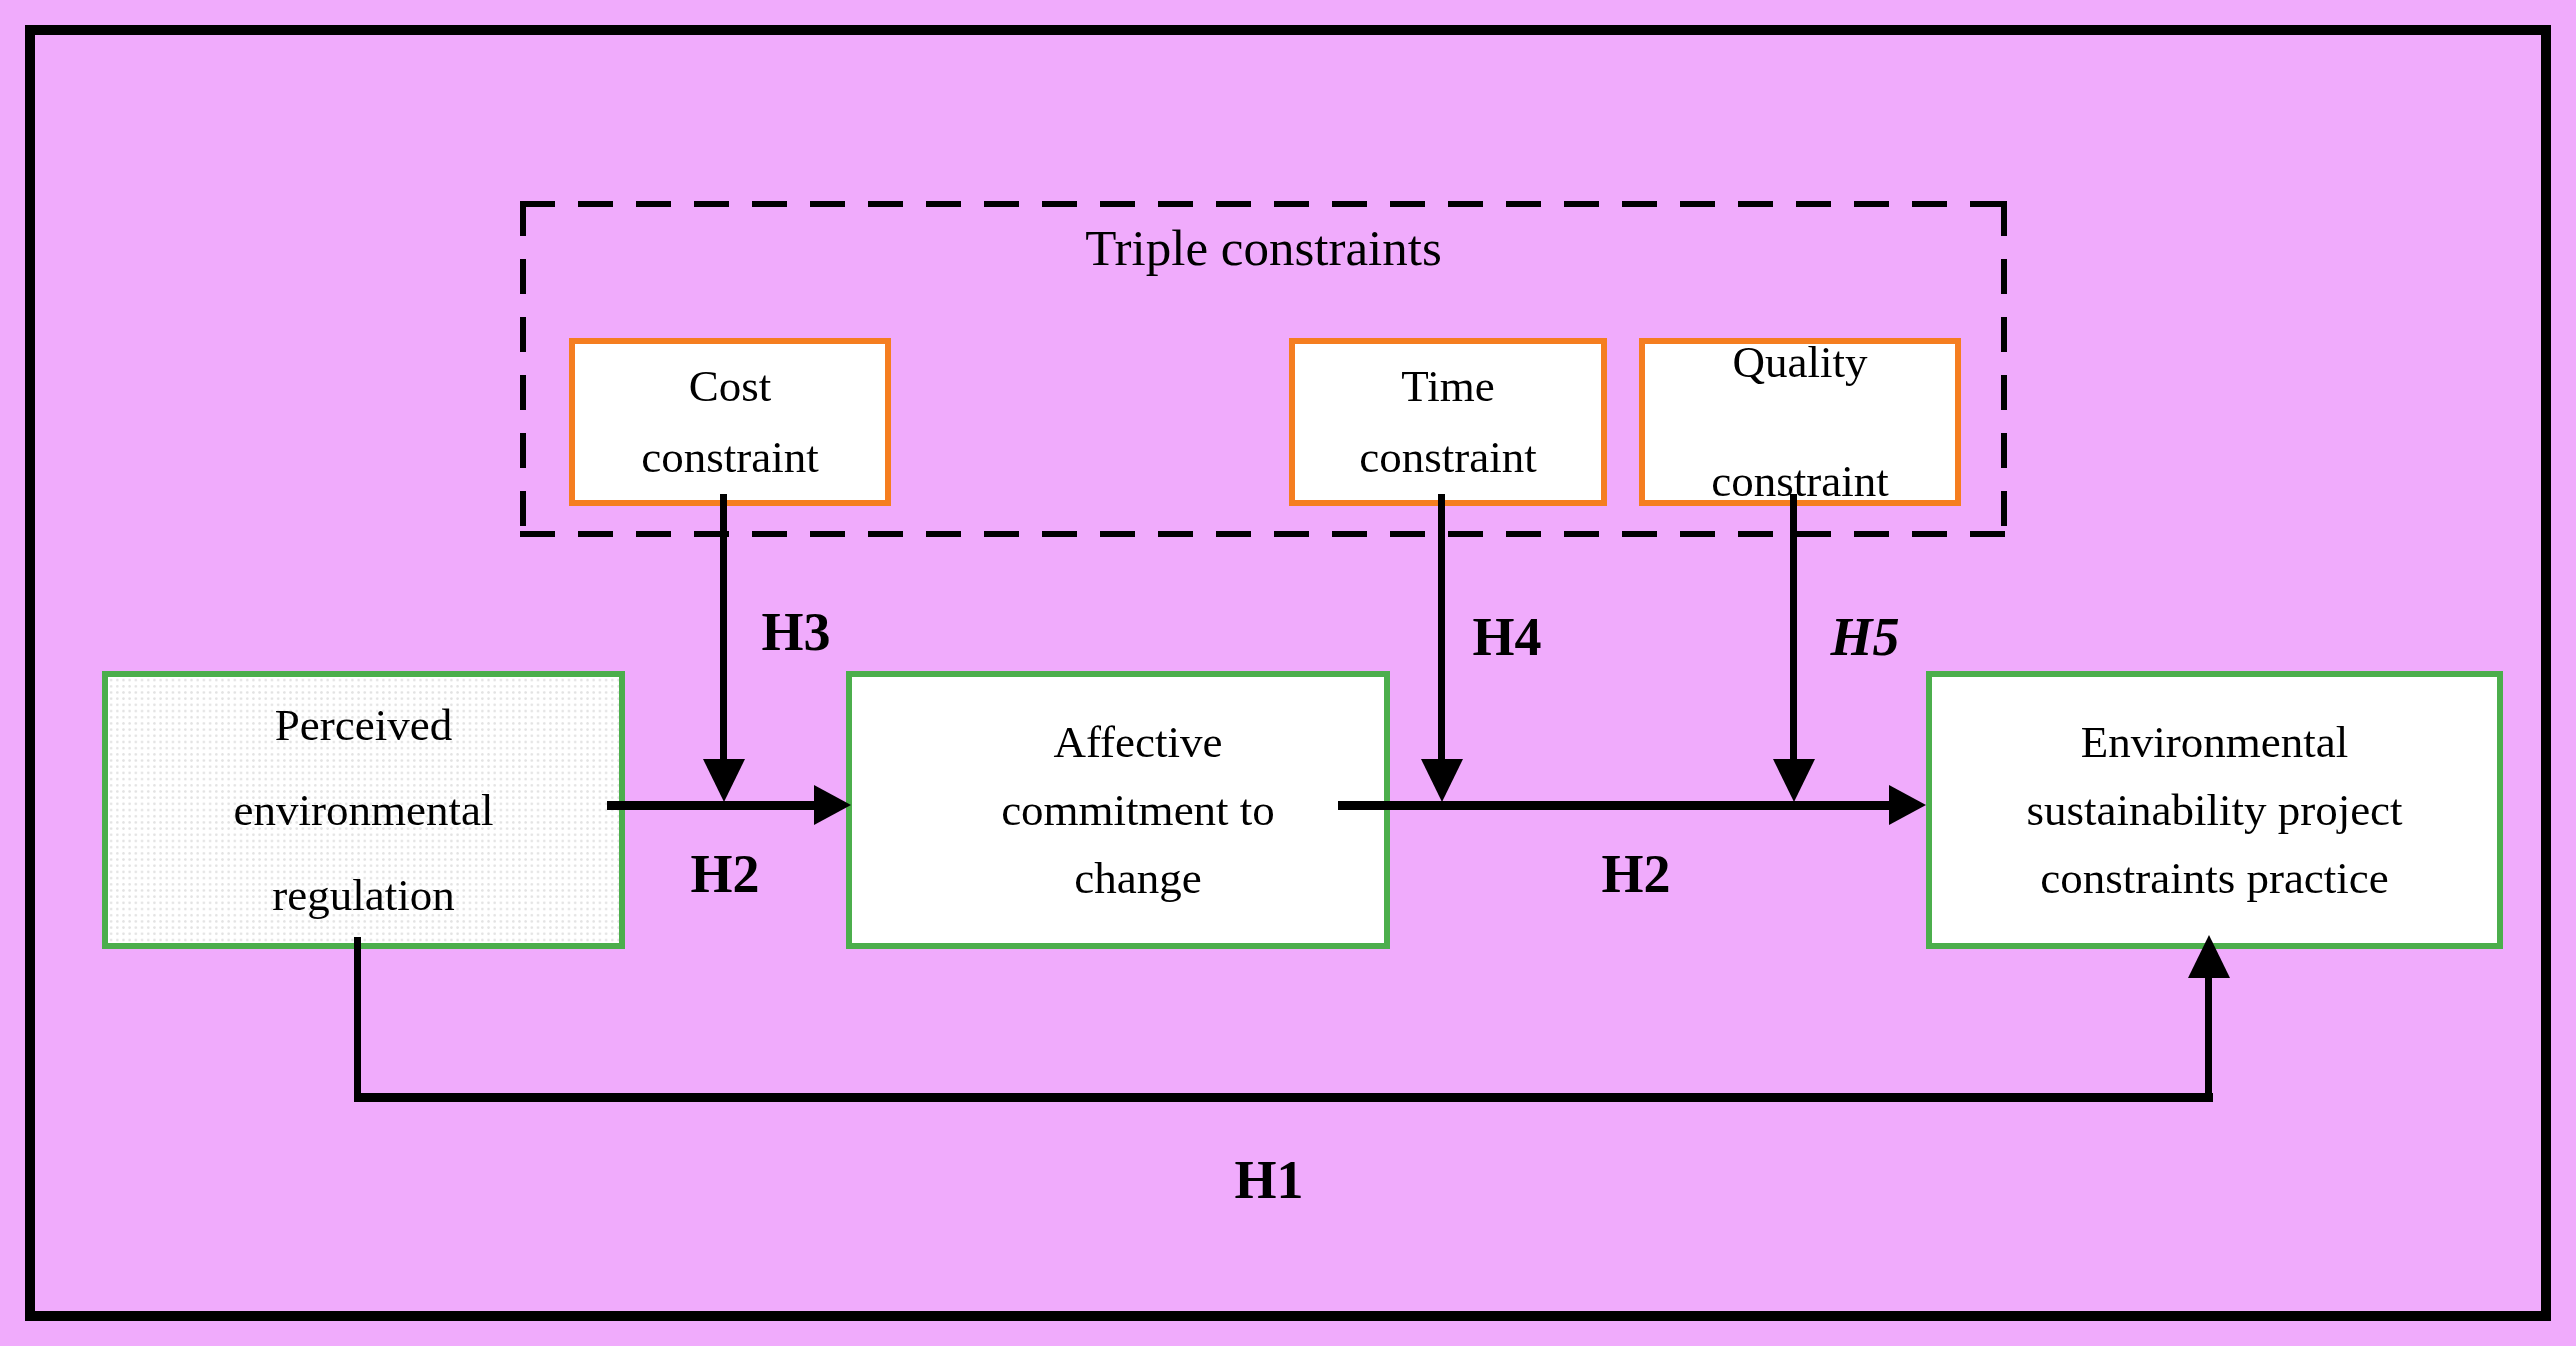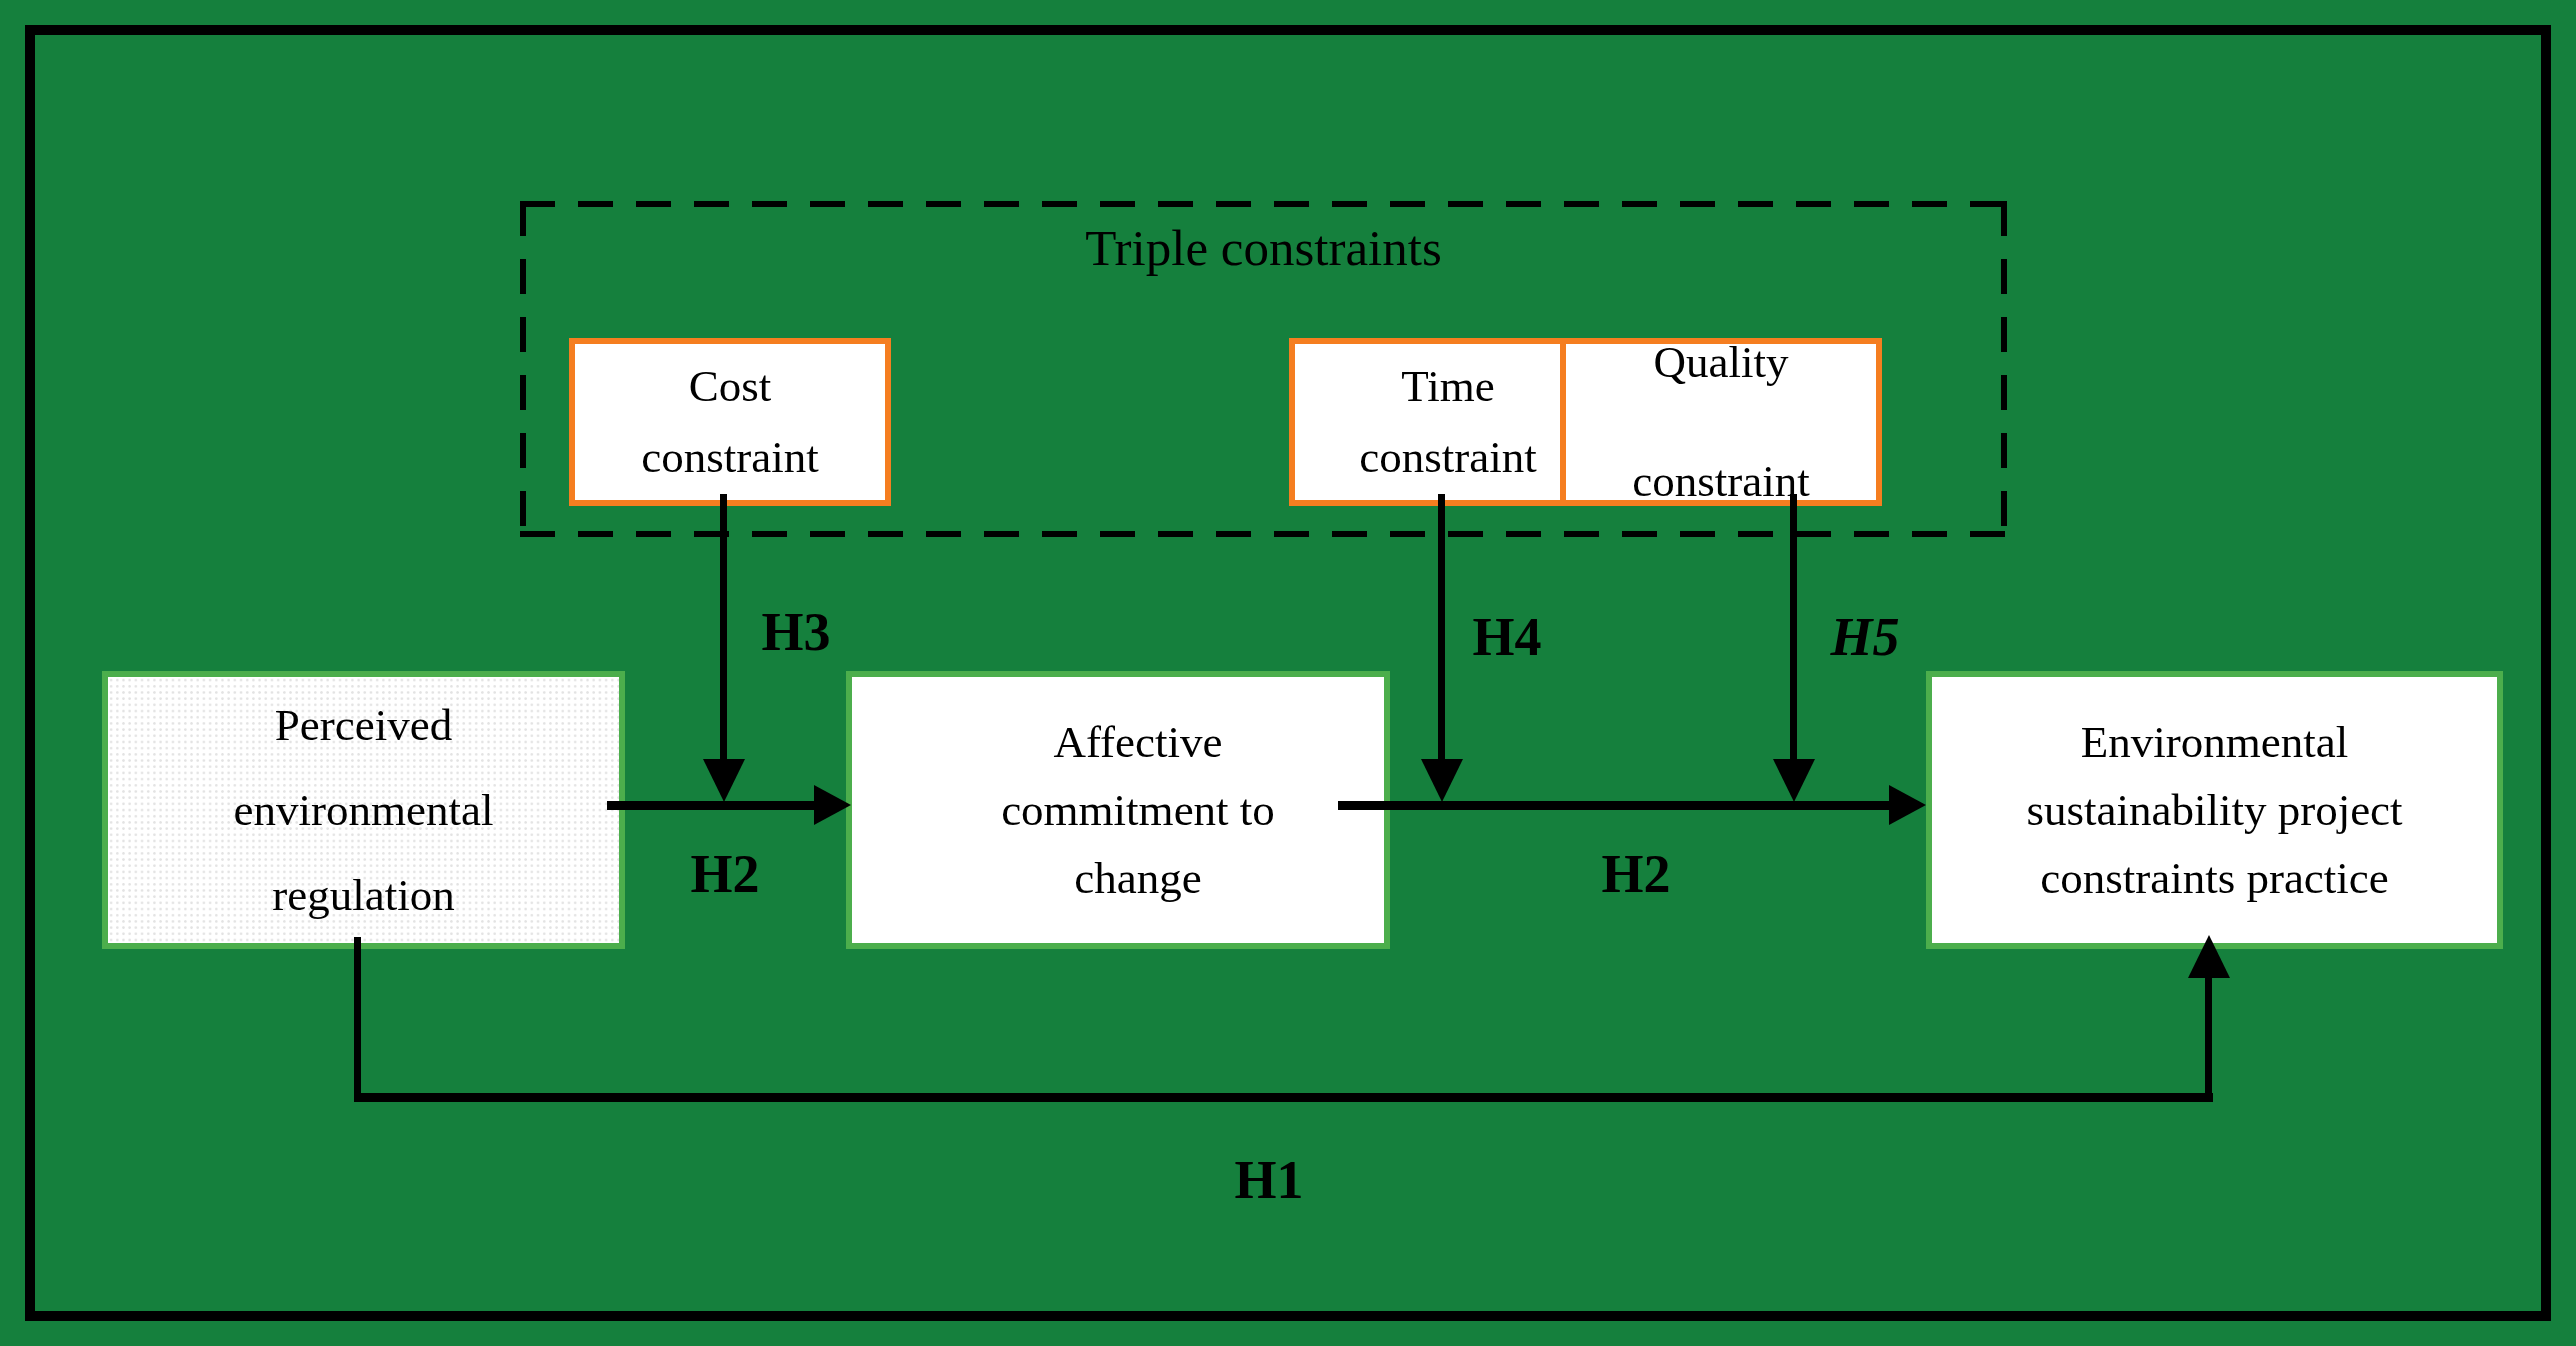--- a/index.html
+++ b/index.html
@@ -1,20 +1,20 @@
 <!DOCTYPE html>
 <html style="--orange: #f57e20; --green: #4cae4c; --black: #000000;font-size:12.3px"><head>
 <meta charset="utf-8">
 <style>
   html, body { margin: 0; padding: 0; background: #ffffff; }
   #canvas {
     position: relative;
     width: 2576px;
     height: 1346px;
-    background: #15803d;
+    background: #f0abfc;
     font-family: "Liberation Serif", "DejaVu Serif", serif;
     color: #000000;
     overflow: hidden;
   }
 
   
   .outer-frame {
     position: absolute;
     left: 24.6px; top: 24.6px; right: 24.6px; bottom: 24.6px;
     border: 10px solid #000000;
@@ -91,21 +91,21 @@
   </div>
 
   <div class="node constraint-box" style="left:569px; top:338px; width:310px; height:156px;">
     <span>Cost</span>
     <span>constraint</span>
   </div>
   <div class="node constraint-box" style="left:1289px; top:338px; width:306px; height:156px;">
     <span>Time</span>
     <span>constraint</span>
   </div>
-  <div class="node constraint-box" style="left:1560px; top:338px; width:310px; height:156px;gap:48px;">
+  <div class="node constraint-box" style="left:1639px; top:338px; width:310px; height:156px;gap:48px;">
     <span>Quality</span>
     <span>constraint</span>
   </div>
 
   <div class="node main-box textured" style="left:102px; top:671px; width:511px; height:266px;">
     <span>Perceived</span>
     <span>environmental</span>
     <span>regulation</span>
   </div>
   <div class="node main-box" style="left:846px; top:671px; width:492px; height:266px;padding-left:40px;">

